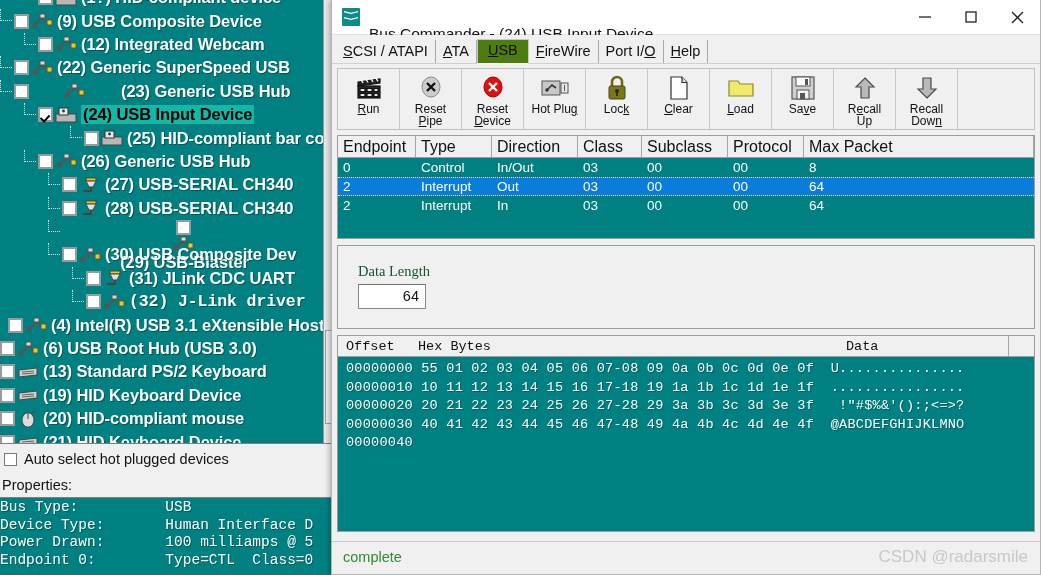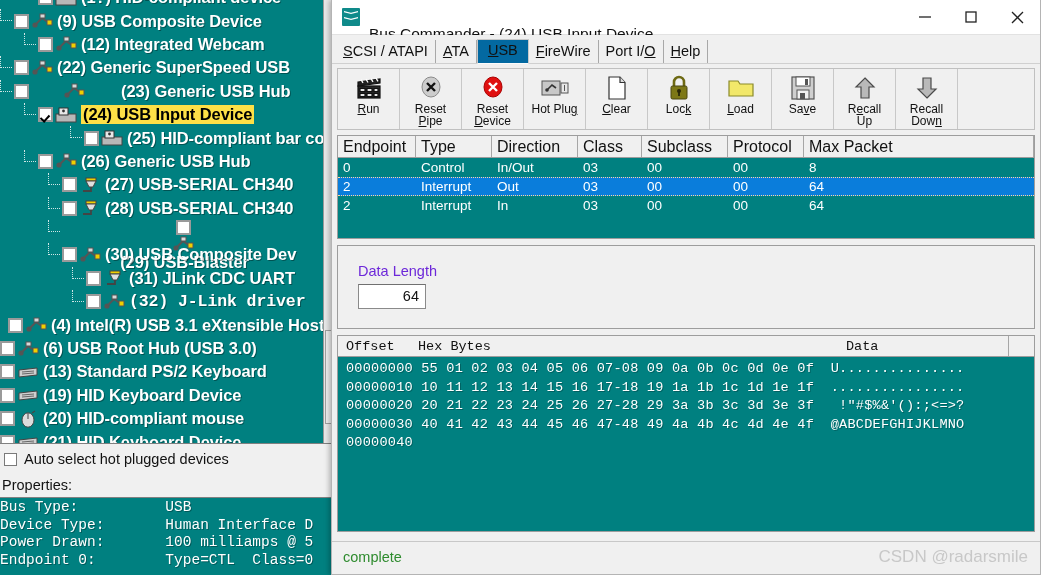--- a/index.html
+++ b/index.html
@@ -60,21 +60,21 @@
     position: absolute;
     left: 2px; top: 4px;
     width: 4px; height: 7px;
     border: solid #000;
     border-width: 0 2px 2px 0;
     transform: rotate(42deg);
   }
   .ticon { flex: 0 0 auto; width: 22px; height: 18px; margin-right: 4px; position: relative; }
   .tlabel { flex: 0 0 auto; }
   .tlabel.selected {
-    background: #fde047;
+    background: #14b8a6;
     color: #000000;
     text-shadow: none;
     padding: 0 2px;
   }
 
   
   #bg-lower {
     position: absolute; left: 0; top: 443px;
     width: 341px; height: 132px;
     background: #f0f0f0;
@@ -178,21 +178,21 @@
   }
   .menutab {
     font-size: 14.5px; color: #111;
     padding: 3px 7px 4px 7px;
     margin-right: 0px;
     border-right: 1px solid #a8a8a8;
     position: relative;
     line-height: 16px;
   }
   .menutab.active {
-    background: #0369a1;
+    background: #4d7c0f;
     border: 1px solid #c9c9c9;
     border-bottom: 1px solid #fbfbfb;
     border-right: 1px solid #c9c9c9;
     margin-bottom: -1px;
     padding: 2px 10px 5px 10px;
   }
   .mnem { text-decoration: underline; }
 
   
   #bc-toolbar {
@@ -267,21 +267,21 @@
   #dl-wrap {
     margin: 6px 5px 0 5px;
     border: 1px solid #9d9d9d;
     background: #f0f0f0;
     height: 84px;
     box-sizing: border-box;
     position: relative;
   }
   #dl-label {
     position: absolute; left: 20px; top: 17px;
-    font-size: 14.5px; color: #6d28d9;
+    font-size: 14.5px; color: #14532d; font-family: Liberation Serif, serif;
   }
   #dl-input {
     position: absolute; left: 20px; top: 38px;
     width: 68px; height: 25px;
     background: #ffffff;
     border: 1px solid #8a8a8a;
     border-top-color: #707070;
     box-sizing: border-box;
     text-align: right;
     font-size: 14.5px;
@@ -665,36 +665,36 @@
               <path d="M7 13 L12 8 L16 11" stroke="#333" stroke-width="1.6" fill="none"></path>
               <rect x="21" y="6" width="7" height="10" fill="#e8e8e8" stroke="#555"></rect>
               <line x1="24.5" y1="8" x2="24.5" y2="14" stroke="#555"></line>
             </svg>
           </div>
           <div class="tblabel">Hot Plu<u>g</u></div>
         </div>
         <div class="tbbtn">
           <div class="tbicon">
             <svg width="22" height="26" viewBox="0 0 22 26">
-              <path d="M3 2 L14 2 L19 7.5 L19 24 L3 24 Z" fill="#ffffff" stroke="#333" stroke-width="1.2"></path>
-              <path d="M14 2 L14 7.5 L19 7.5" fill="#dddddd" stroke="#333" stroke-width="1.2"></path>
-            </svg>
-          </div>
-          <div class="tblabel"><u>C</u>lear</div>
-        </div>
-        <div class="tbbtn">
-          <div class="tbicon">
-            <svg width="22" height="26" viewBox="0 0 22 26">
               <path d="M6 11 L6 7 a5 5 0 0 1 10 0 L16 11" fill="none" stroke="#6e6a14" stroke-width="2.6"></path>
               <rect x="3" y="11" width="16" height="13" rx="1.5" fill="#7d7816" stroke="#4a4710"></rect>
               <circle cx="11" cy="16" r="2" fill="#2a2808"></circle>
               <rect x="10.1" y="16" width="1.8" height="5" fill="#2a2808"></rect>
             </svg>
           </div>
           <div class="tblabel">Loc<u>k</u></div>
+        </div>
+        <div class="tbbtn">
+          <div class="tbicon">
+            <svg width="22" height="26" viewBox="0 0 22 26">
+              <path d="M3 2 L14 2 L19 7.5 L19 24 L3 24 Z" fill="#ffffff" stroke="#333" stroke-width="1.2"></path>
+              <path d="M14 2 L14 7.5 L19 7.5" fill="#dddddd" stroke="#333" stroke-width="1.2"></path>
+            </svg>
+          </div>
+          <div class="tblabel"><u>C</u>lear</div>
         </div>
         <div class="tbbtn">
           <div class="tbicon">
             <svg width="28" height="22" viewBox="0 0 28 22">
               <path d="M2 4 L11 4 L13 7 L26 7 L26 19 L2 19 Z" fill="#f2e86a" stroke="#8a8a2a" stroke-width="1.2"></path>
             </svg>
           </div>
           <div class="tblabel"><u>L</u>oad</div>
         </div>
         <div class="tbbtn">

